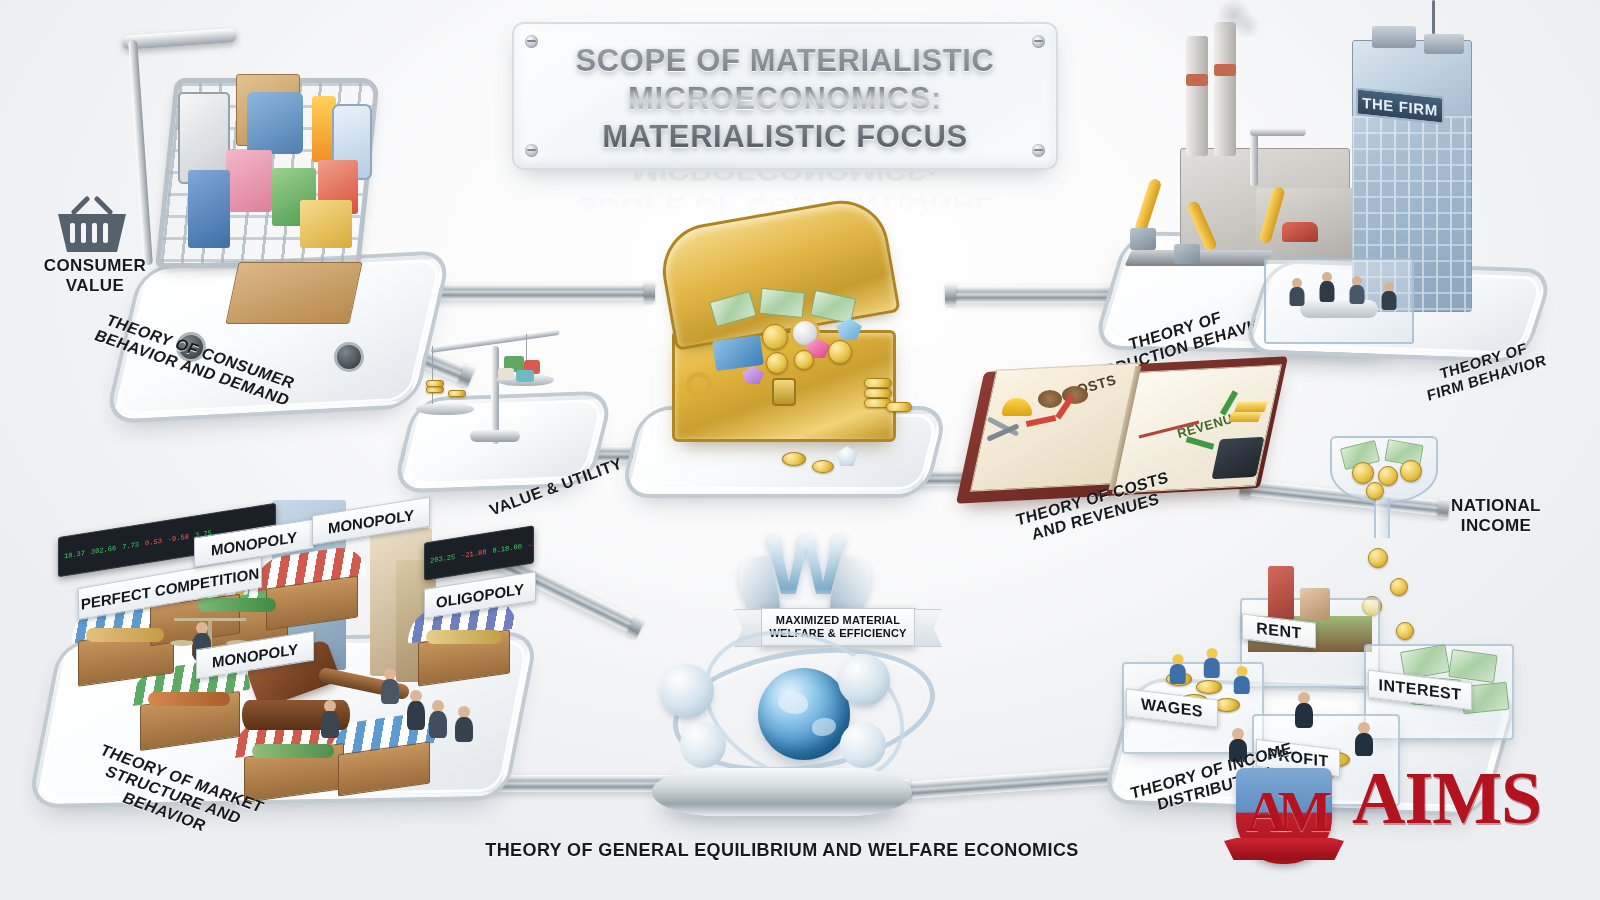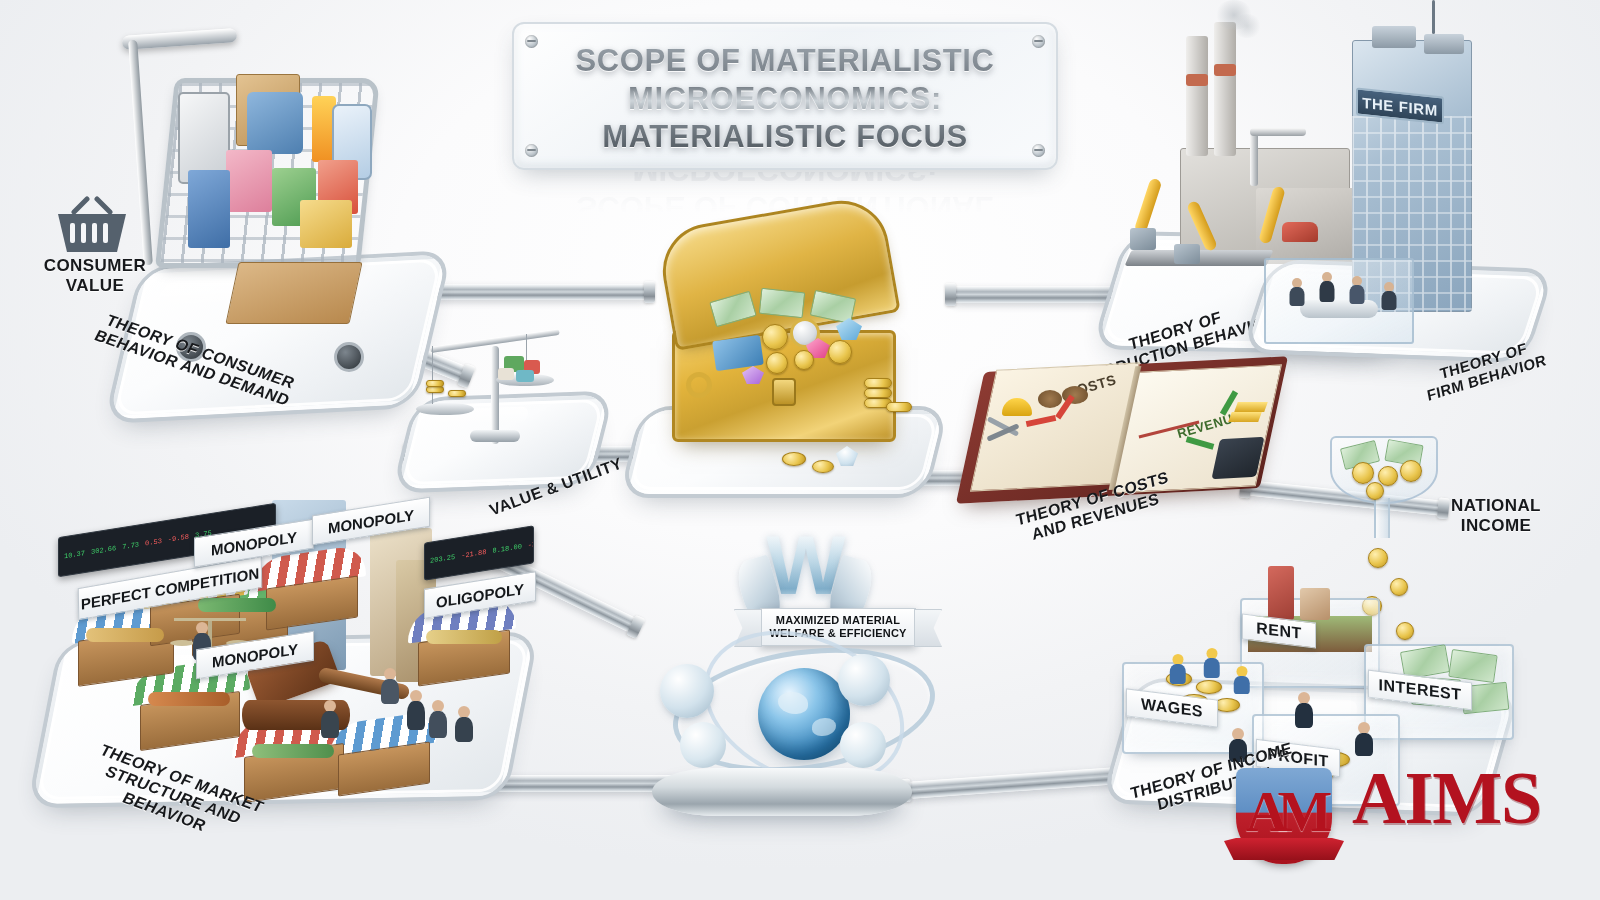--- a/index.html
+++ b/index.html
@@ -691,20 +691,21 @@
     <div class="abs" style="left:700px;top:636px;width:208px;height:144px;border:4px solid rgba(200,218,232,.8);border-radius:50%;transform:rotate(22deg)"></div>
     <div class="abs" style="left:660px;top:664px;width:54px;height:54px;border-radius:50%;background:radial-gradient(circle at 34% 28%,#ffffff,#d2e2ec 55%,#9db6c7);box-shadow:0 4px 9px -4px rgba(60,90,115,.5)"></div>
     <div class="abs" style="left:838px;top:654px;width:52px;height:52px;border-radius:50%;background:radial-gradient(circle at 34% 28%,#ffffff,#d2e2ec 55%,#9db6c7);box-shadow:0 4px 9px -4px rgba(60,90,115,.5)"></div>
     <div class="abs" style="left:680px;top:722px;width:46px;height:46px;border-radius:50%;background:radial-gradient(circle at 34% 28%,#ffffff,#d9e7ef 55%,#a5bccb)"></div>
     <div class="abs" style="left:840px;top:722px;width:46px;height:46px;border-radius:50%;background:radial-gradient(circle at 34% 28%,#ffffff,#d9e7ef 55%,#a5bccb)"></div>
 
     <div class="abs" style="left:652px;top:768px;width:260px;height:48px;border-radius:50%/100%;
          background:linear-gradient(to bottom,#f7f9fa,#d3dade 40%,#9aa5ad 75%,#e7ecef);
          box-shadow:0 12px 24px -10px rgba(50,70,90,.45)"></div>
   </div>
+  <div class="lbl" style="left:470px;top:840px;width:624px;font-size:18px;">THEORY OF GENERAL EQUILIBRIUM AND WELFARE ECONOMICS</div>
 
   <div id="aims-logo">
     <div class="crest">
       <div class="crest-shield"></div>
       <div class="crest-mono">AM</div>
       <div class="crest-ribbon"></div>
     </div>
     <div id="aims-word">AIMS</div>
   </div>
 

